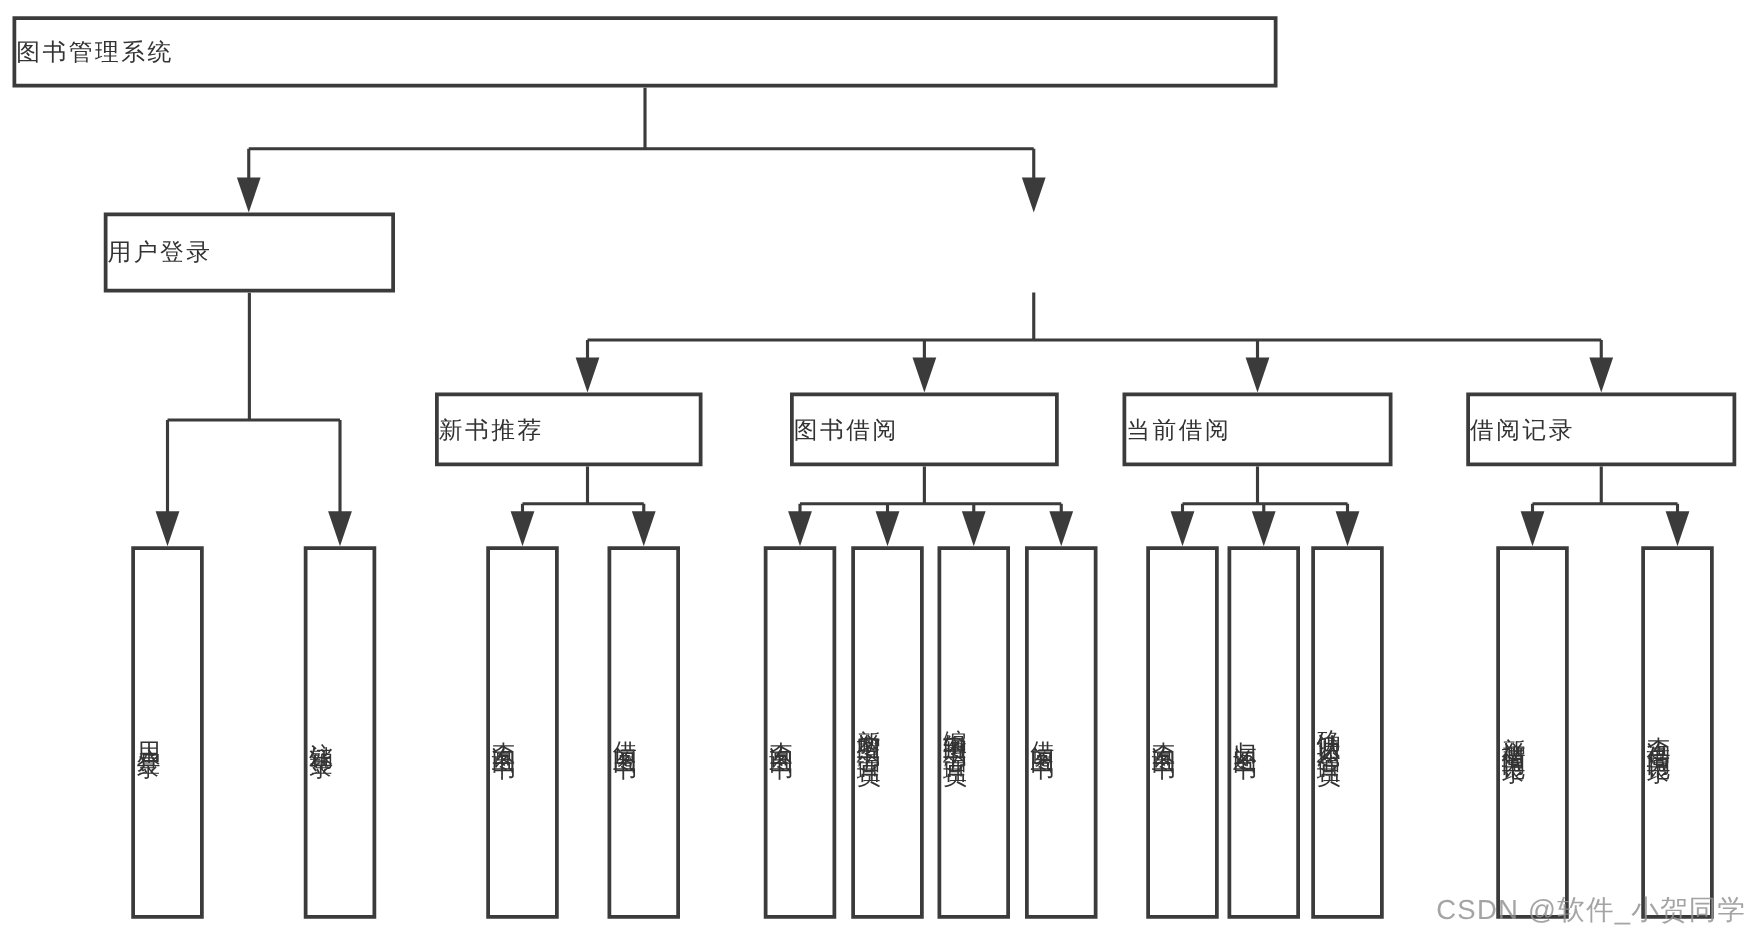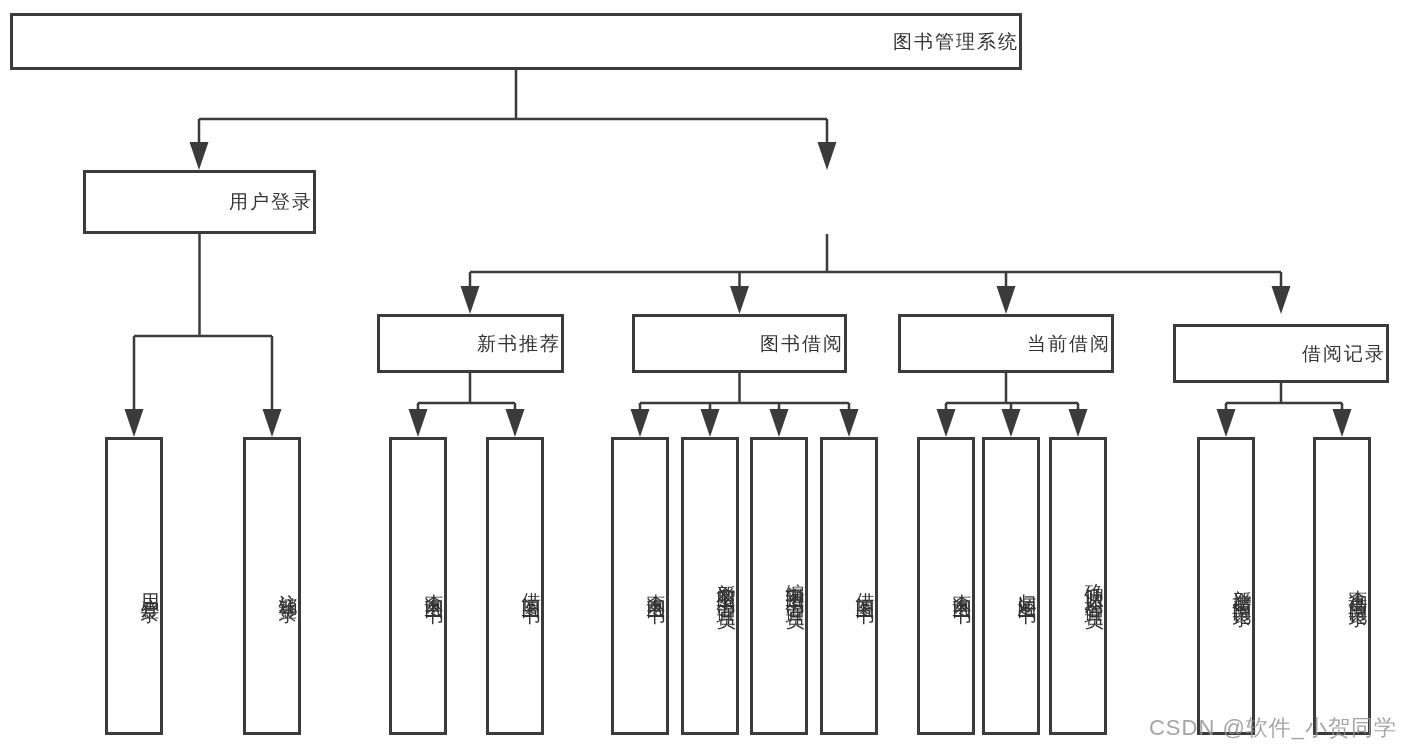--- a/index.html
+++ b/index.html
@@ -12,21 +12,21 @@
     color:#333333;
   }
   .connectors{position:absolute;left:0;top:0;width:1405px;height:747px;}
   .node{
     position:absolute;
     box-sizing:border-box;
     border:3px solid #3b3b3b;
     background:#ffffff;
     display:flex;
     align-items:center;
-    justify-content:flex-end;
+    justify-content:flex-start;
     z-index:2;
   }
   .hbox{font-size:19px;letter-spacing:2px;}
   .vbox .vlabel{
     writing-mode:vertical-rl;
     text-orientation:mixed;
     font-size:19px;
     letter-spacing:4px;
     line-height:1.05;
     white-space:nowrap;
@@ -90,30 +90,30 @@
   </svg>
 
   <div class="node hbox" style="left:10px;top:13px;width:1012px;height:57px">
     <span>图书管理系统</span>
   </div>
 
   <div class="node hbox" style="left:83px;top:170px;width:233px;height:64px">
     <span>用户登录</span>
   </div>
 
-  <div class="node hbox" style="left:377px;top:314px;width:187px;height:59px">
+  <div class="node hbox" style="left:348px;top:314px;width:214px;height:59px">
     <span>新书推荐</span>
   </div>
   <div class="node hbox" style="left:898px;top:314px;width:216px;height:59px">
     <span>当前借阅</span>
   </div>
   <div class="node hbox" style="left:632px;top:314px;width:215px;height:59px">
     <span>图书借阅</span>
   </div>
-  <div class="node hbox" style="left:1173px;top:324px;width:216px;height:59px">
+  <div class="node hbox" style="left:1173px;top:314px;width:216px;height:59px">
     <span>借阅记录</span>
   </div>
 
   <div class="node vbox" style="left:105px;top:437px;width:58px;height:298px">
     <span class="vlabel">用户登录</span>
   </div>
   <div class="node vbox" style="left:243px;top:437px;width:58px;height:298px">
     <span class="vlabel">注销登录</span>
   </div>
 

